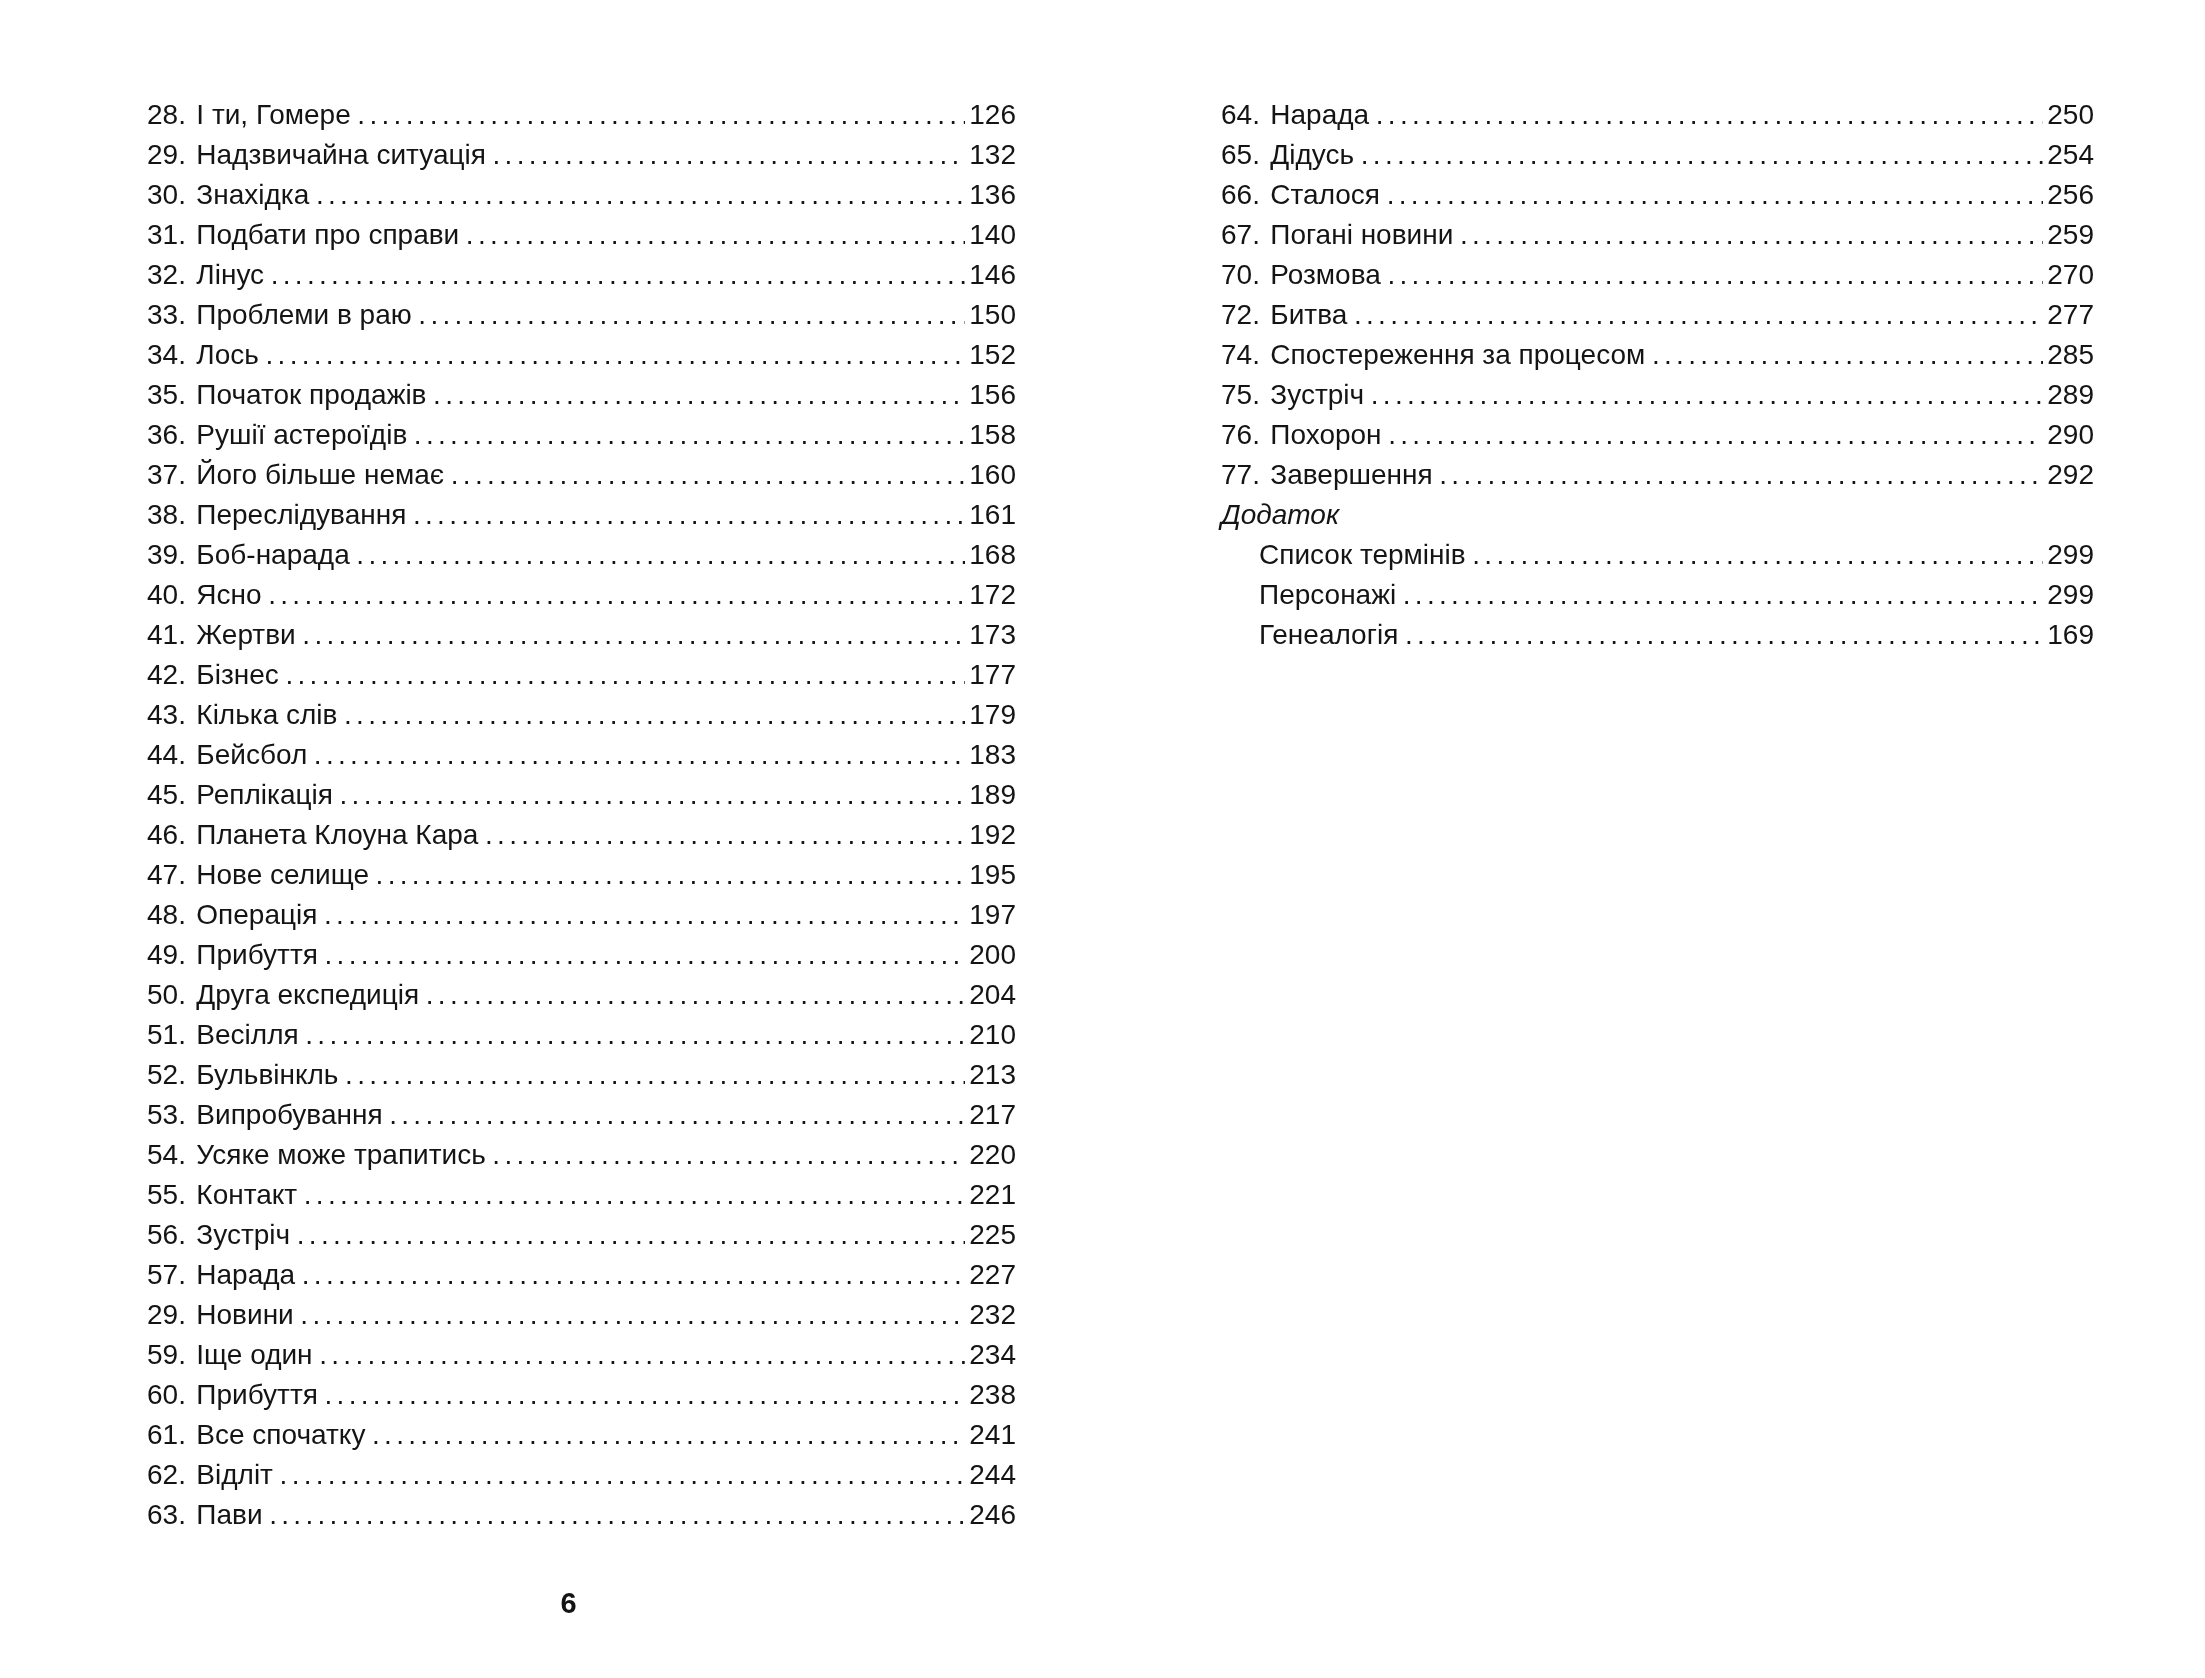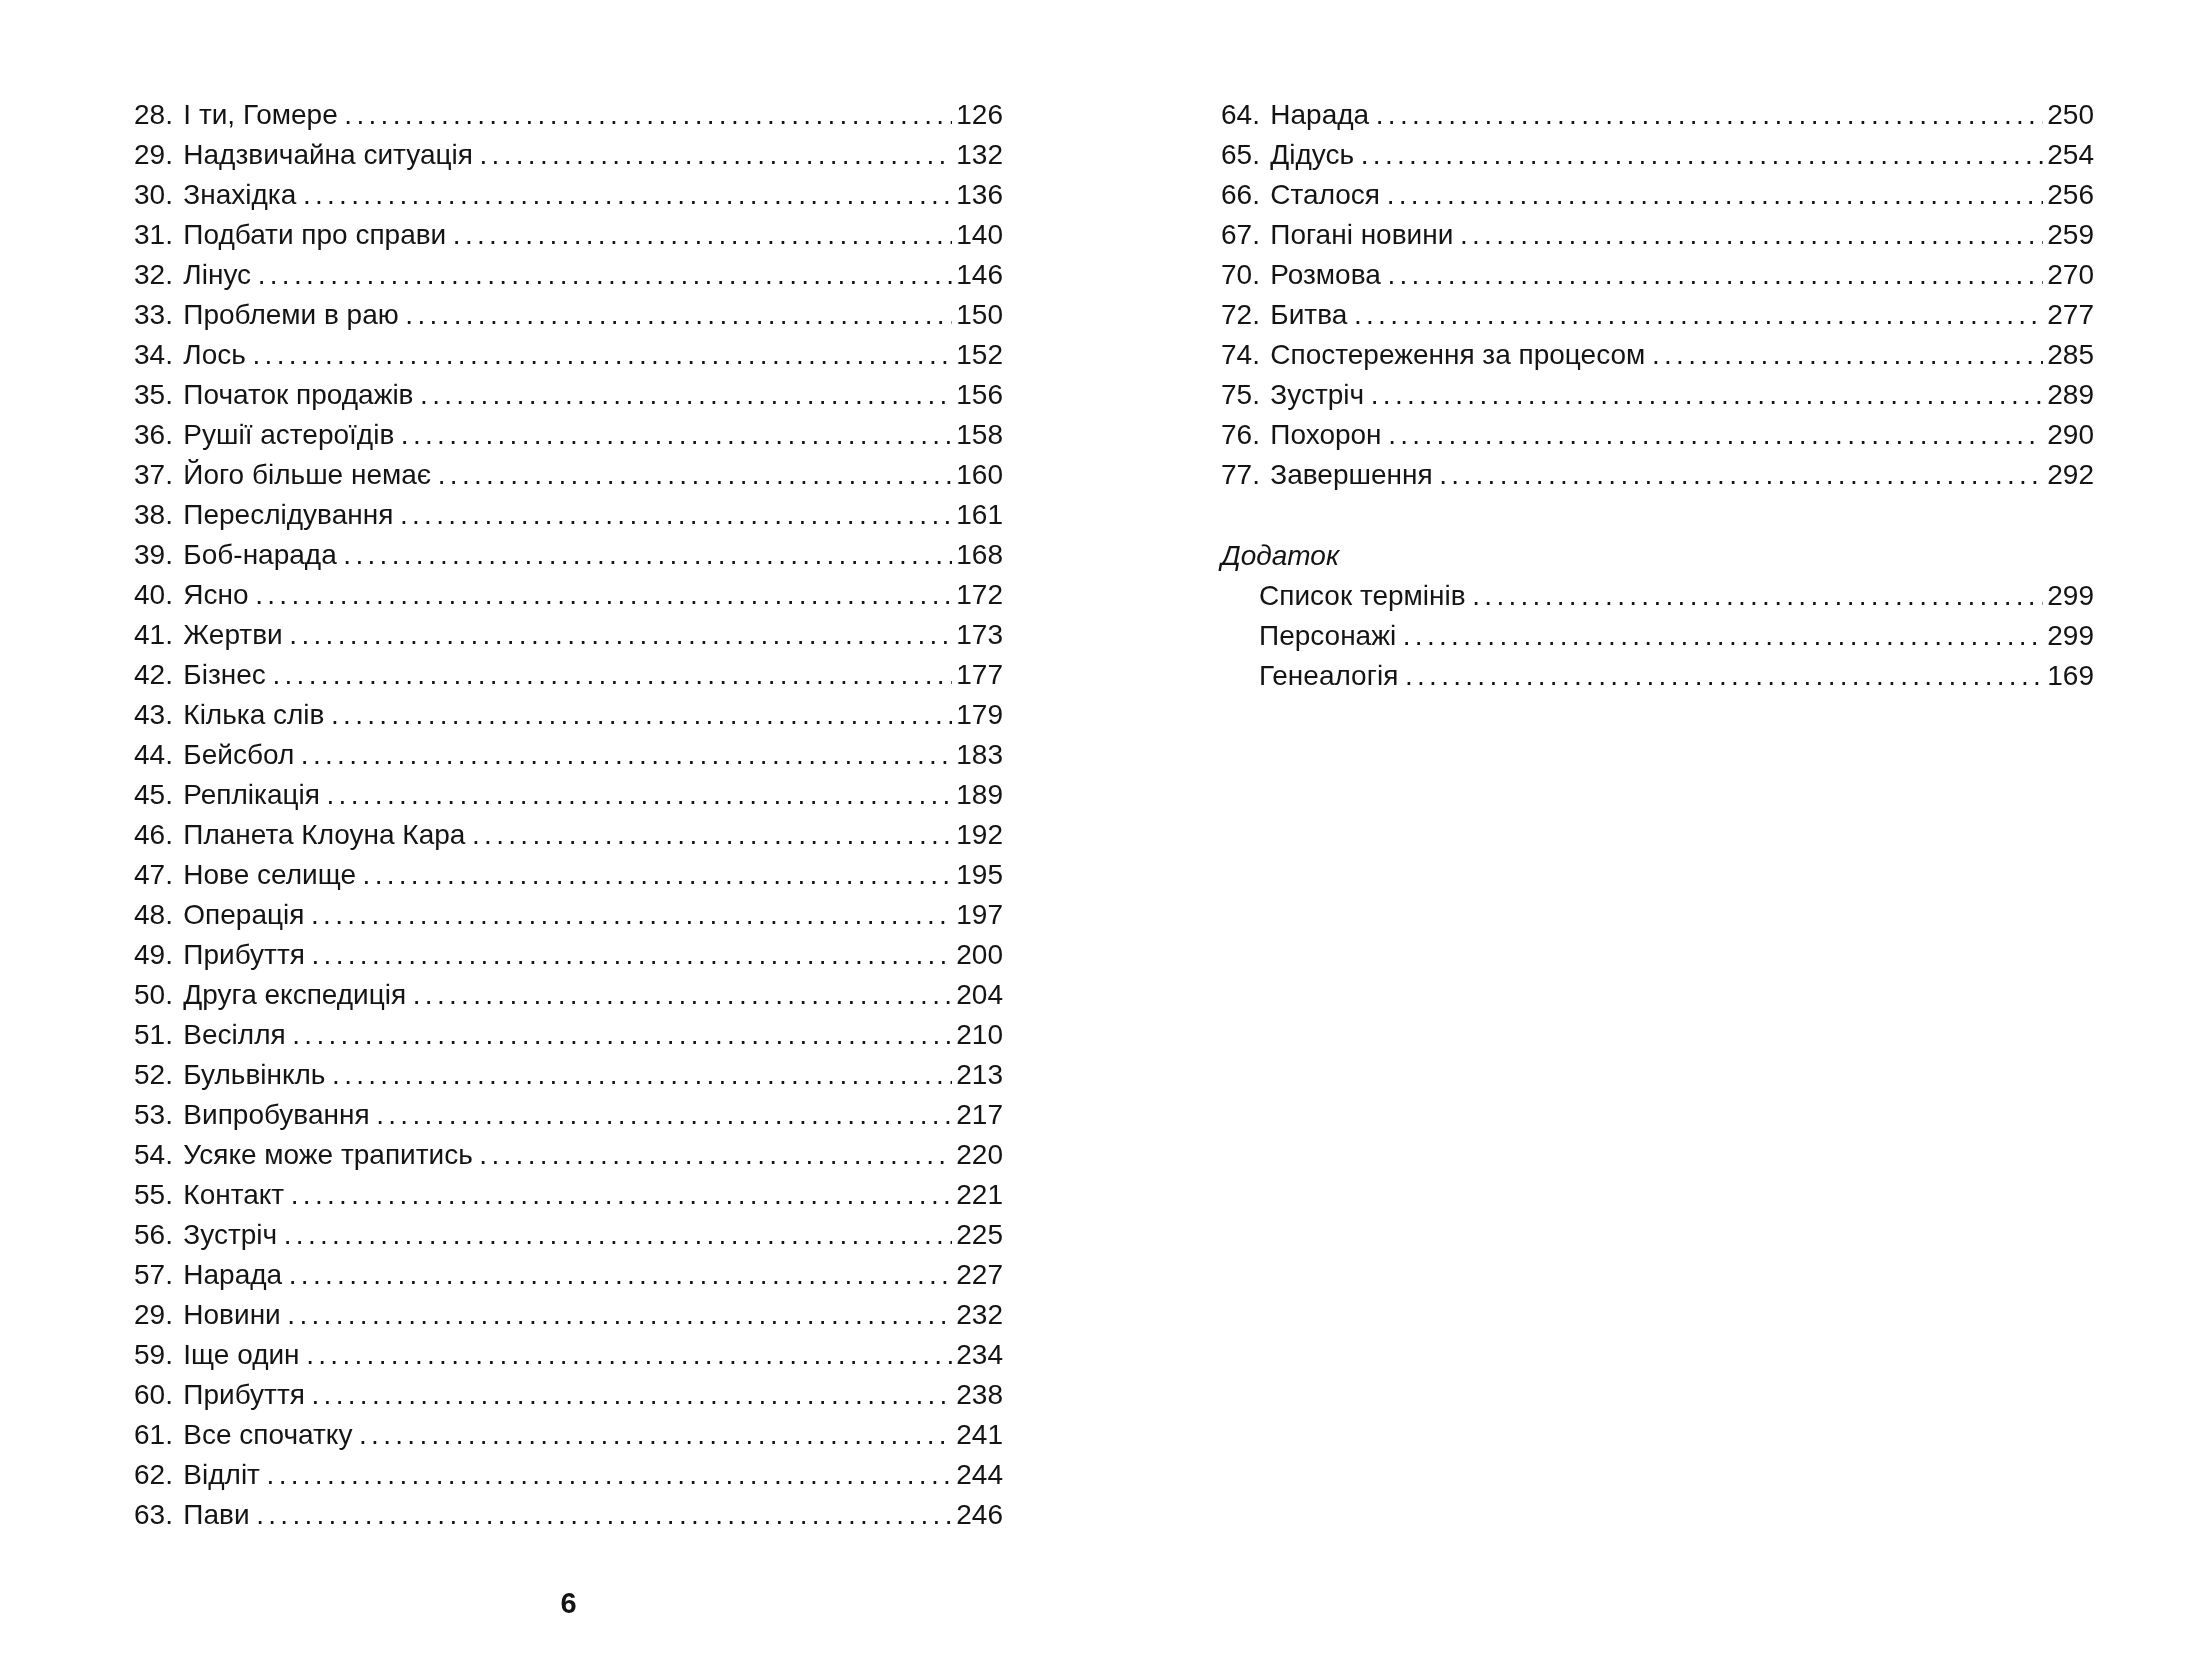--- a/index.html
+++ b/index.html
@@ -13,21 +13,21 @@
     color: #141414;
     font-family: "Liberation Sans", sans-serif;
     position: relative;
     overflow: hidden;
   }
   .column {
     position: absolute;
     top: 95px;
   }
   #col-left {
-    left: 134px;
+    left: 147px;
     width: 869px;
   }
   #col-right {
     left: 1221px;
     width: 873px;
   }
   .toc-row {
     display: flex;
     align-items: baseline;
     font-size: 28px;
@@ -51,21 +51,20 @@
   }
   .leader::before {
     content: "..........................................................................................................................................";
     letter-spacing: 4.3px;
     color: #141414;
   }
   .toc-page {
     flex: 0 0 auto;
   }
   .appendix {
-    margin-top: 41px;
   }
   .appendix-heading {
     font-size: 28px;
     line-height: 40px;
     font-style: italic;
   }
   #appendix-rows .toc-row {
     padding-left: 38px;
   }
   .folio {

